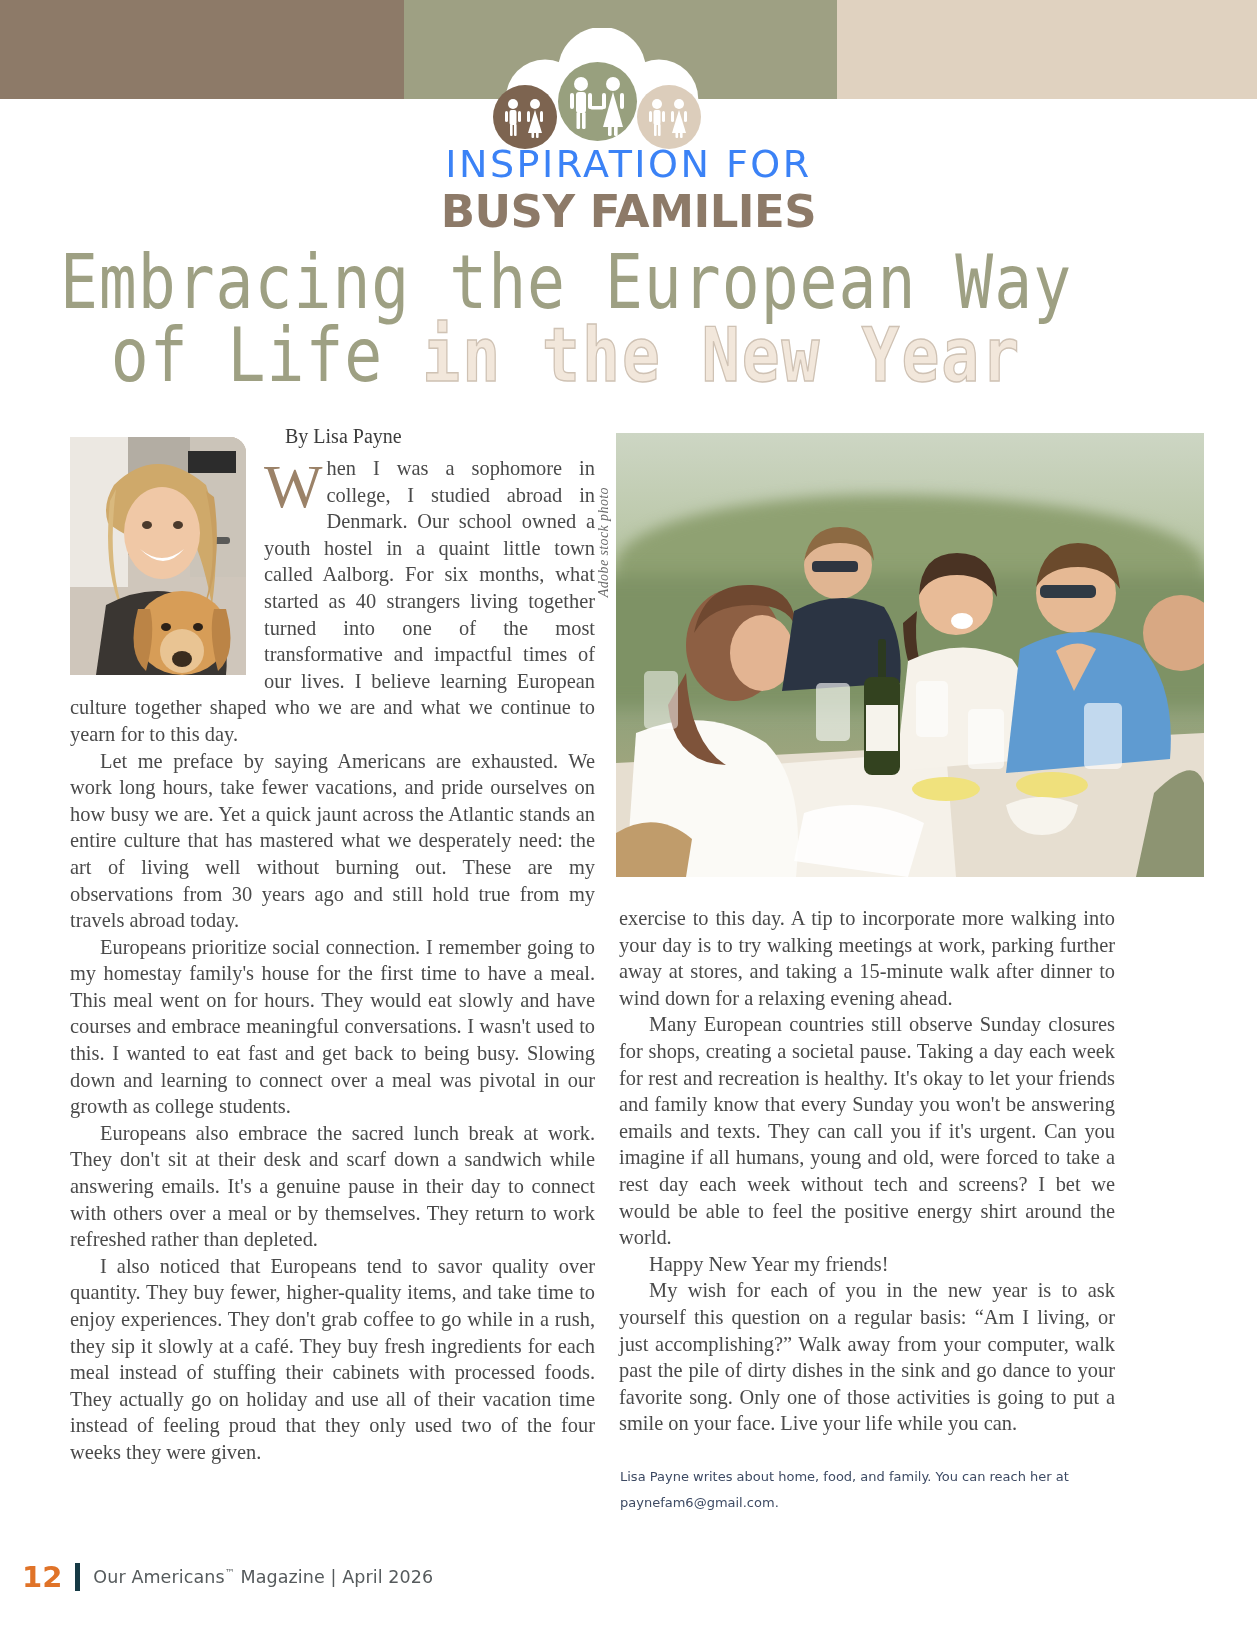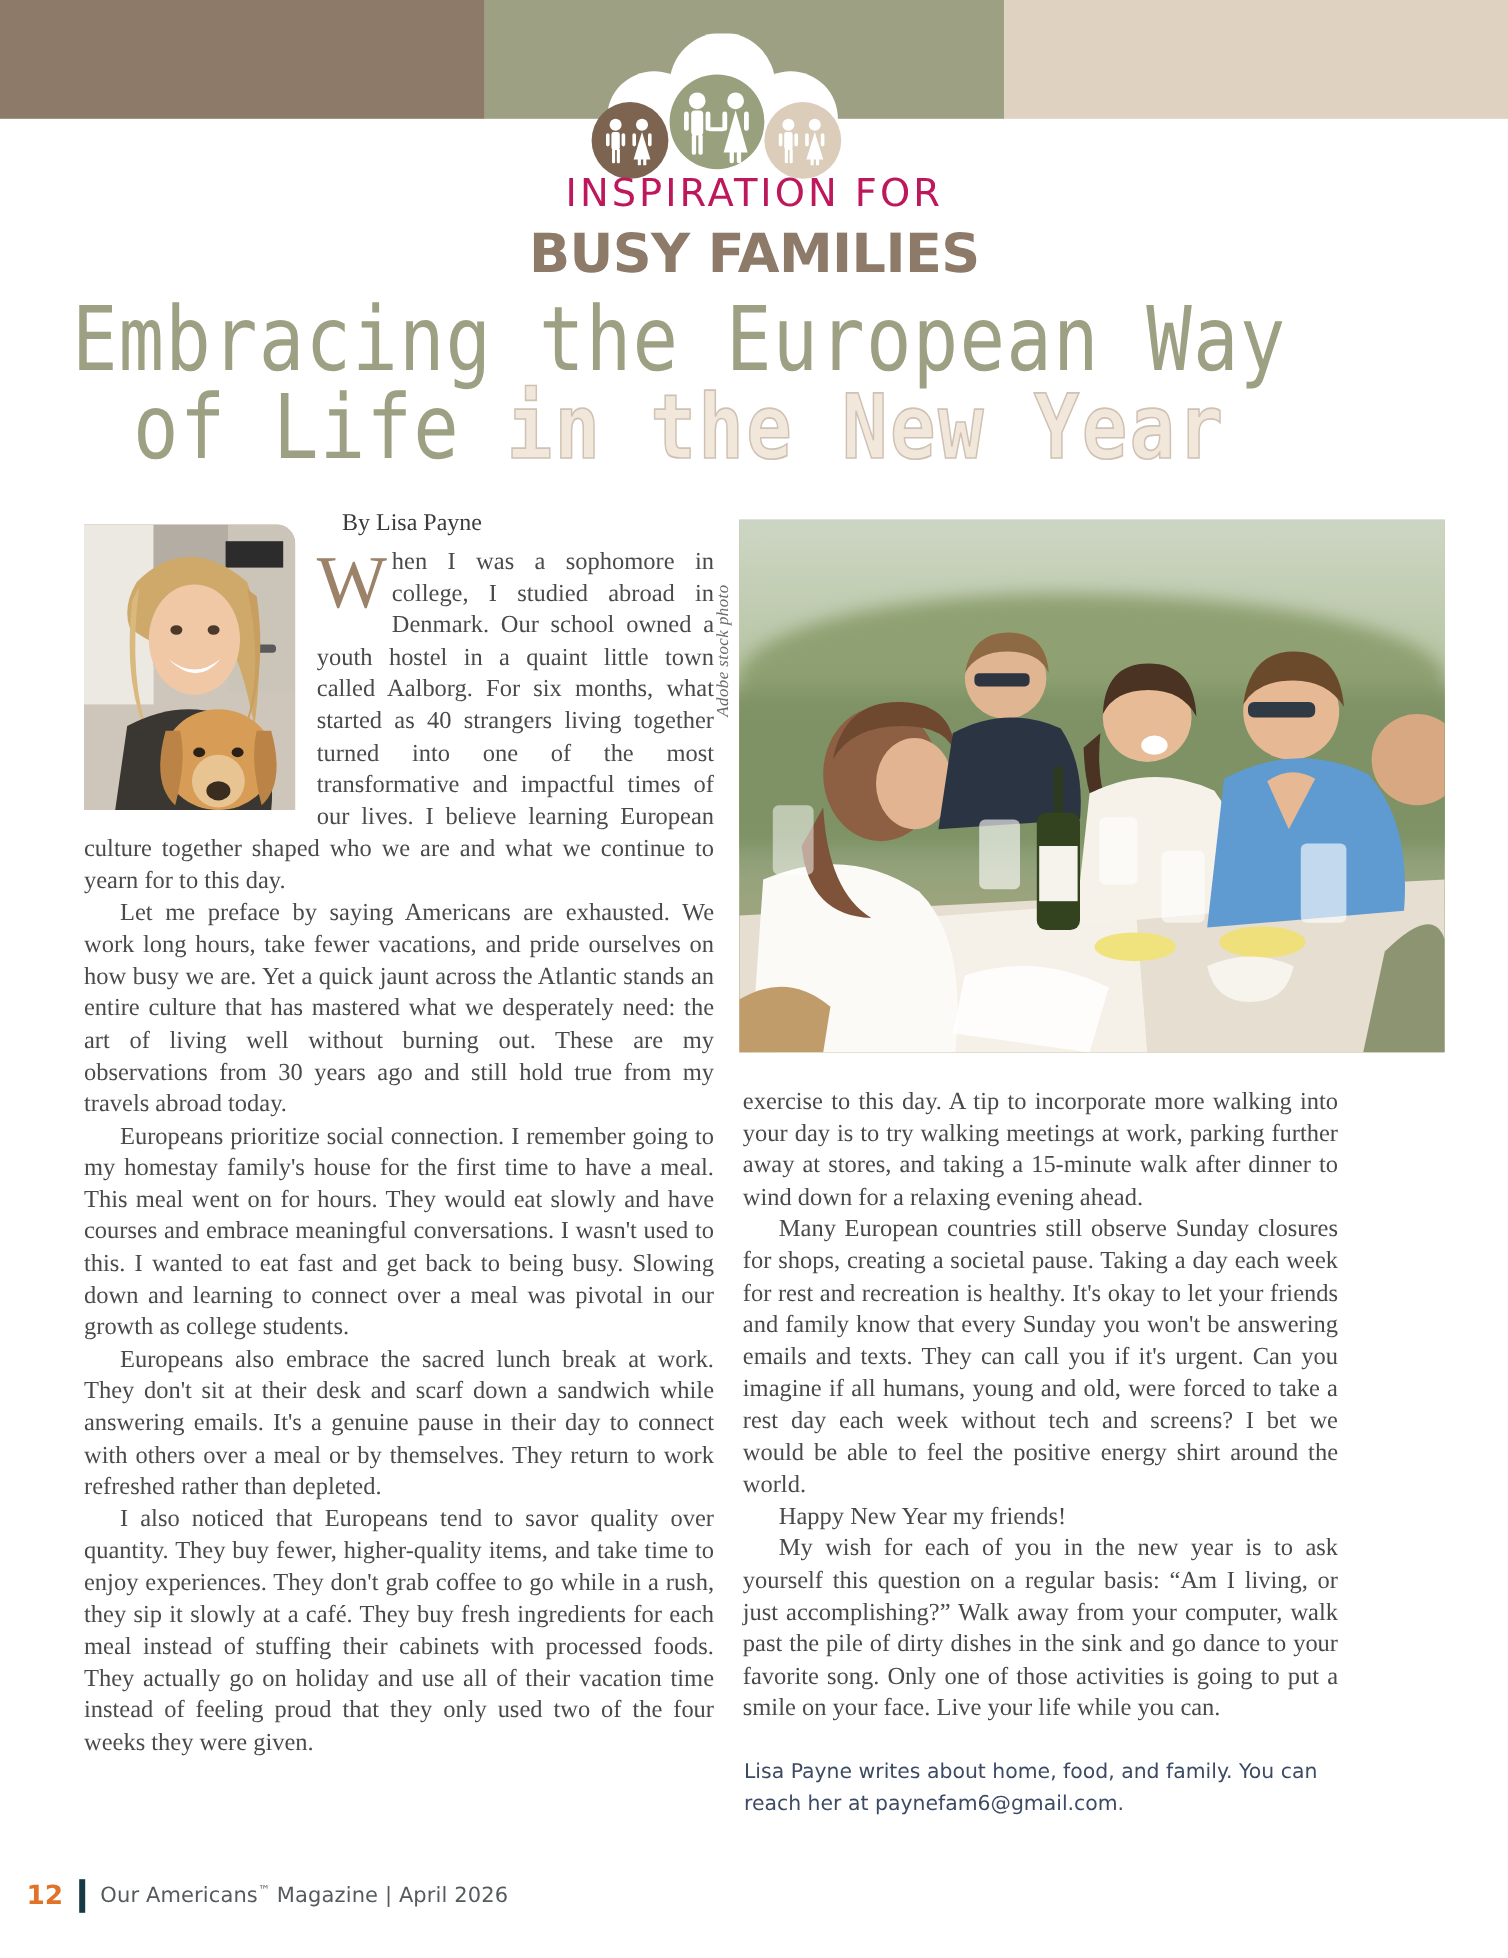--- a/index.html
+++ b/index.html
@@ -51,23 +51,23 @@
   .people { position: absolute; inset: 0; }
 
   
   .kicker {
     position: absolute;
     top: 142px;
     left: 0;
     width: 1257px;
     text-align: center;
     font-family: "DejaVu Sans", sans-serif;
-    font-size: 32px;
+    font-size: 38px;
     letter-spacing: 2.5px;
-    color: #be185d;
+    color: #3b82f6;
     font-weight: 400;
   }
   .brand {
     position: absolute;
     top: 185px;
     left: 0;
     width: 1257px;
     text-align: center;
     font-family: "DejaVu Sans", sans-serif;
     font-size: 45px;
@@ -184,37 +184,37 @@
     letter-spacing: 0.4px;
   }
 
   
   .bio {
     position: absolute;
     left: 620px;
     top: 1464px;
     width: 500px;
     font-family: "DejaVu Sans", sans-serif;
-    font-size: 17px;
+    font-size: 13px;
     line-height: 26px;
     color: #3d4a63;
   }
 
   
   .footer {
     position: absolute;
     left: 22px;
     bottom: 38px;
     display: flex;
     align-items: center;
     gap: 13px;
   }
   .pagenum {
     font-family: "DejaVu Sans", sans-serif;
-    font-size: 22px;
+    font-size: 29px;
     font-weight: bold;
     color: #e07328;
   }
   .foot-rule {
     width: 5px;
     height: 28px;
     background: #163a45;
   }
   .foot-text {
     font-family: "DejaVu Sans", sans-serif;

